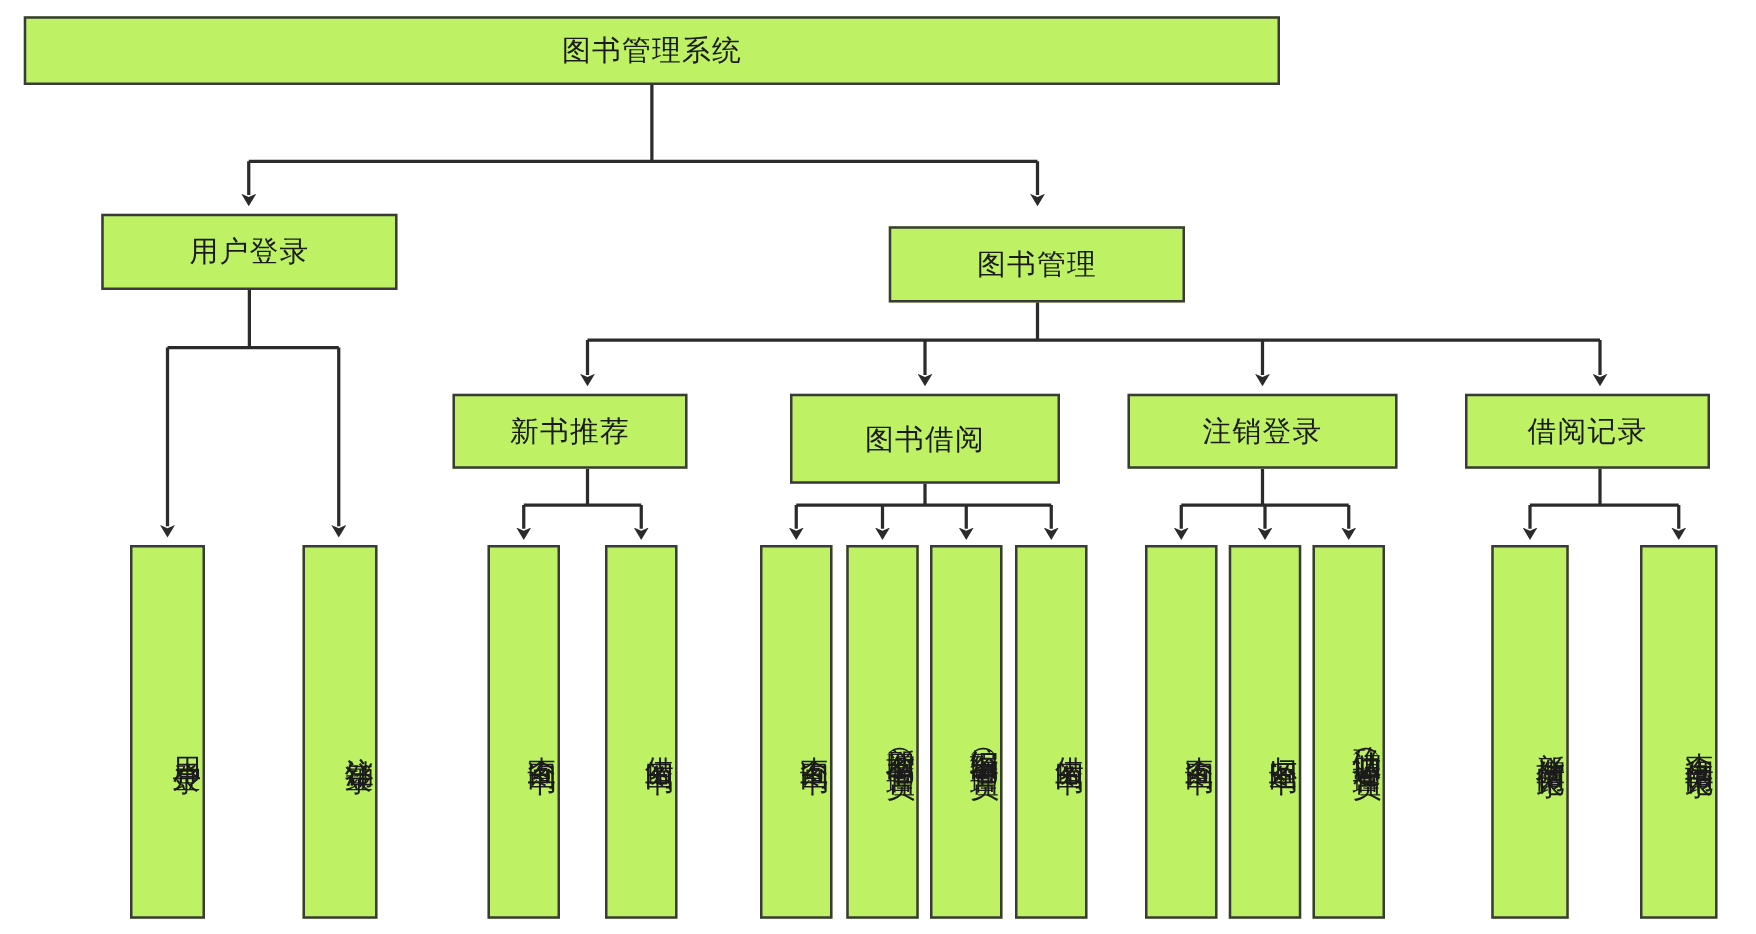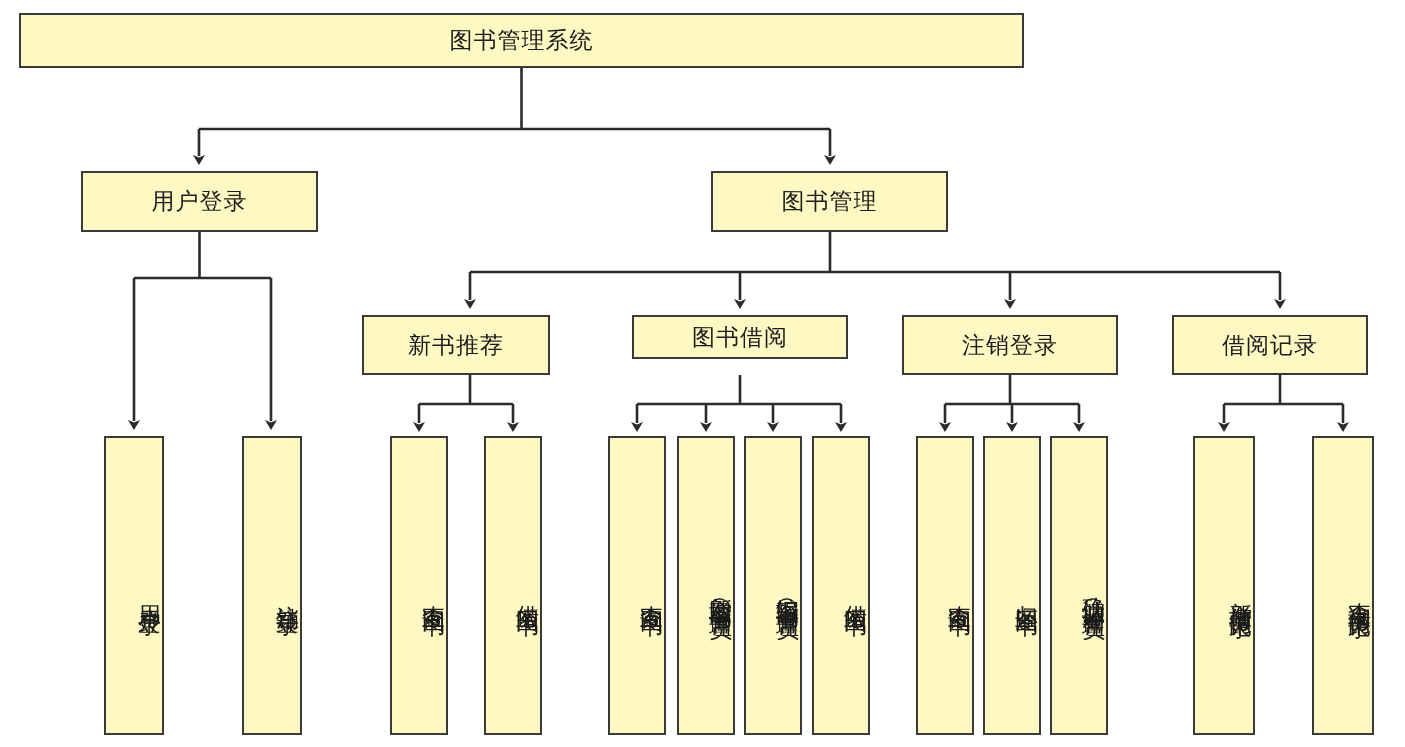--- a/index.html
+++ b/index.html
@@ -20,21 +20,21 @@
   #wires {
     position: absolute;
     left: 0;
     top: 0;
     width: 1405px;
     height: 747px;
   }
   .node {
     position: absolute;
     box-sizing: border-box;
-    background: #fef9c3;
+    background: #bef264;
     border: 2px solid #3a3a3a;
     display: flex;
     align-items: center;
     justify-content: center;
     color: #1b1b1b;
     text-align: center;
   }
   .node.h {
     font-size: 23px;
     letter-spacing: 1px;
@@ -128,28 +128,28 @@
     </g>
   </svg>
 
   <div class="node h" style="left:19px; top:13px; width:1005px; height:55px;">
     <span class="lbl">图书管理系统</span>
   </div>
 
   <div class="node h" style="left:81px; top:171px; width:237px; height:61px;">
     <span class="lbl">用户登录</span>
   </div>
-  <div class="node h" style="left:711px; top:171px; width:237px; height:61px;font-family:Liberation Mono, monospace;">
+  <div class="node h" style="left:711px; top:181px; width:237px; height:61px;font-family:Liberation Mono, monospace;">
     <span class="lbl">图书管理</span>
   </div>
 
   <div class="node h" style="left:362px; top:315px; width:188px; height:60px;">
     <span class="lbl">新书推荐</span>
   </div>
-  <div class="node h" style="left:632px; top:315px; width:216px; height:44px;">
+  <div class="node h" style="left:632px; top:315px; width:216px; height:72px;">
     <span class="lbl">图书借阅</span>
   </div>
   <div class="node h" style="left:902px; top:315px; width:216px; height:60px;">
     <span class="lbl">注销登录</span>
   </div>
   <div class="node h" style="left:1172px; top:315px; width:196px; height:60px;font-family:Liberation Mono, monospace;">
     <span class="lbl">借阅记录</span>
   </div>
 
   <div class="node v" style="left:104px; top:436px; width:60px; height:299px;">

